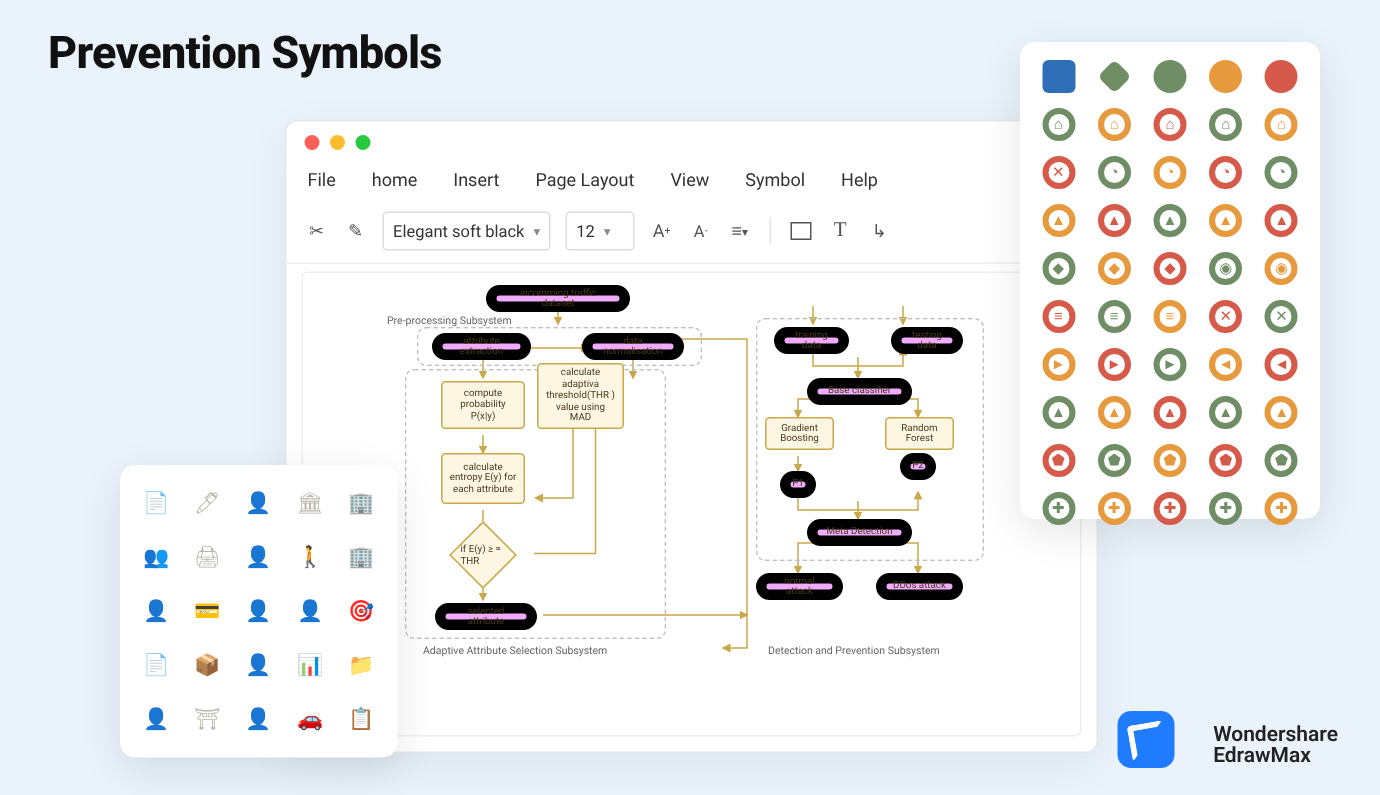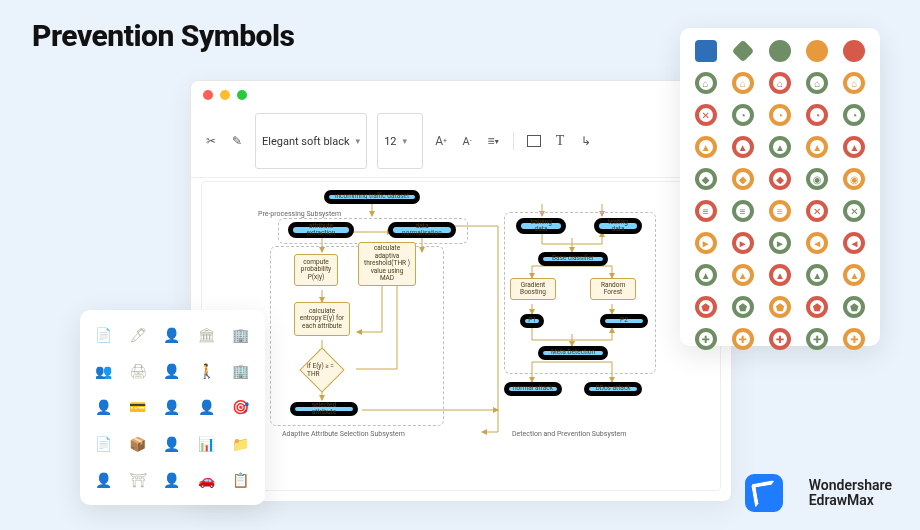--- a/index.html
+++ b/index.html
@@ -7,27 +7,27 @@
 
 
 .window{position:absolute;left:190px;top:80px;width:540px;height:420px;background:#fff;border:1px solid #e5e7eb;border-radius:8px;box-shadow:0 8px 30px rgba(0,0,0,.06);overflow:hidden}
 .titlebar{display:flex;align-items:center;height:28px;padding:0 12px;gap:7px}
 .dot{width:10px;height:10px;border-radius:50%}
 .dot.red{background:#ff5f56}.dot.yel{background:#ffbd2e}.dot.grn{background:#27c93f}
 .menubar{display:flex;gap:24px;padding:4px 14px 10px;font-size:12px;color:#333}
 .menubar span{cursor:default}
 .toolbar{display:flex;align-items:center;gap:10px;padding:4px 12px 8px;border-bottom:1px solid #eee;font-size:12px;color:#333}
 .tb-btn{width:16px;height:16px;display:flex;align-items:center;justify-content:center;color:#555}
-.select{display:flex;align-items:center;border:1px solid #dcdcdc;border-radius:3px;height:22px;padding:16px 6px;gap:6px;font-size:11px;color:#333}
+.select{display:flex;align-items:center;border:1px solid #dcdcdc;border-radius:3px;height:22px;padding:1px 6px;gap:6px;font-size:11px;color:#333}
 .select .caret{font-size:9px;color:#888}
 .sep{width:1px;height:18px;background:#e5e5e5;margin:0 2px}
 
 .canvas{position:absolute;left:10px;right:10px;top:100px;bottom:10px;background:#fff;border:1px solid #eee;border-radius:4px}
 .node{position:absolute;font-size:6.5px;line-height:1.15;text-align:center;color:#4a3a1a;display:flex;align-items:center;justify-content:center;padding:2px 4px;box-sizing:border-box}
-.term{background:#7dd3fc;border:5px solid #000000;border-radius:10px}
+.term{background:#f0abfc;border:7px solid #000000;border-radius:10px}
 .proc{background:#fdf6e3;border:1px solid #c9a74a;border-radius:3px}
 .sub-label{position:absolute;font-size:7px;color:#666}
 .dashed{position:absolute;border:1px dashed #bfbfbf;border-radius:6px}
 .dia{position:absolute;width:60px;height:30px;background:#fdf6e3;border:1px solid #c9a74a;transform:rotate(45deg)}
 .dia span{position:absolute;inset:0;display:flex;align-items:center;justify-content:center;transform:rotate(-45deg);font-size:6.5px;color:#4a3a1a}
 svg.conn{position:absolute;inset:0;width:100%;height:100%;pointer-events:none}
 
 
 .card{position:absolute;left:80px;top:310px;width:185px;height:195px;background:#fff;border-radius:10px;box-shadow:0 8px 28px rgba(0,0,0,.10);padding:10px;box-sizing:border-box}
 .card-grid{display:grid;grid-template-columns:repeat(5,1fr);grid-auto-rows:1fr;gap:6px;height:100%}
@@ -36,36 +36,45 @@
 
 .panel{position:absolute;right:40px;top:28px;width:200px;height:318px;background:#fff;border-radius:10px;box-shadow:0 8px 28px rgba(0,0,0,.10);padding:10px 12px;box-sizing:border-box}
 .panel-grid{display:grid;grid-template-columns:repeat(5,1fr);grid-auto-rows:26px;gap:6px 10px}
 .sym{display:flex;align-items:center;justify-content:center}
 .ring{width:22px;height:22px;border-radius:50%;display:flex;align-items:center;justify-content:center;box-sizing:border-box}
 .shape{width:22px;height:22px;border-radius:4px}
 .shape.diamond{transform:rotate(45deg);width:16px;height:16px}
 .shape.circle{border-radius:50%}
 
 
-.logo{position:absolute;right:28px;bottom:18px;display:flex;align-items:center;gap:26px}
+.logo{position:absolute;right:28px;bottom:18px;display:flex;align-items:flex-end;gap:26px}
 .logo-mark{width:38px;height:38px;background:#1f7cff;border-radius:9px;position:relative}
 .logo-mark::after{content:"";position:absolute;left:8px;top:8px;width:16px;height:16px;border:4px solid #fff;border-right-color:transparent;border-bottom-color:transparent;border-radius:3px;transform:rotate(-10deg)}
 .logo-text{display:flex;flex-direction:column;line-height:1.05;font-weight:600;font-size:14px;color:#222}
 </style>
 </head>
 <body>
 
 <div class="page-title">Prevention Symbols</div>
 
 <div class="window">
   <div class="titlebar">
     <div class="dot red"></div>
     <div class="dot yel"></div>
     <div class="dot grn"></div>
   </div>
+  <div class="menubar" id="menubar">
+      <span>File</span>
+      <span>home</span>
+      <span>Insert</span>
+      <span>Page Layout</span>
+      <span>View</span>
+      <span>Symbol</span>
+      <span>Help</span>
+    </div>
   <div class="toolbar">
     <div class="tb-btn">✂</div>
     <div class="tb-btn">✎</div>
     <div class="select">
       <span>Elegant soft black</span>
       <span class="caret">▾</span>
     </div>
     <div class="select" style="min-width:32px">
       <span>12</span>
       <span class="caret">▾</span>
@@ -115,37 +124,37 @@
       </g>
     </svg>
 
     <div class="node term" style="left:122px;top:8px;width:96px;height:14px">incomming traffic dataset</div>
     <div class="sub-label" style="left:56px;top:28px">Pre-processing Subsystem</div>
     <div class="dashed" style="left:76px;top:36px;width:188px;height:24px"></div>
     <div class="node term" style="left:86px;top:40px;width:66px;height:16px">attribute extraction</div>
     <div class="node term" style="left:186px;top:40px;width:68px;height:16px">data normalisation</div>
 
     <div class="dashed" style="left:68px;top:64px;width:172px;height:178px"></div>
-    <div class="node proc" style="left:92px;top:72px;width:44px;height:32px">compute probability P(x|y)</div>
+    <div class="node proc" style="left:92px;top:72px;width:56px;height:32px">compute probability P(x|y)</div>
     <div class="node proc" style="left:156px;top:60px;width:58px;height:44px">calculate adaptiva threshold(THR ) value using MAD</div>
     <div class="node proc" style="left:92px;top:120px;width:56px;height:34px">calculate entropy E(y) for each attribute</div>
     <div class="dia" style="left:104px;top:172px;width:30px;height:30px">
         <span>if E(y) ≥ = THR</span>
       </div>
     <div class="node term" style="left:88px;top:220px;width:68px;height:14px">selected attribute</div>
     <div class="sub-label" style="left:80px;top:248px">Adaptive Attribute Selection Subsystem</div>
 
     <div class="dashed" style="left:302px;top:30px;width:150px;height:160px"></div>
     <div class="node term" style="left:314px;top:36px;width:50px;height:16px">training data</div>
     <div class="node term" style="left:392px;top:36px;width:48px;height:16px">testing data</div>
     <div class="node term" style="left:336px;top:70px;width:70px;height:14px">Base classifier</div>
     <div class="node proc" style="left:308px;top:96px;width:46px;height:22px">Gradient Boosting</div>
     <div class="node proc" style="left:388px;top:96px;width:46px;height:22px">Random Forest</div>
     <div class="node term" style="left:318px;top:132px;width:24px;height:12px">P1</div>
-    <div class="node term" style="left:398px;top:132px;width:48px;height:12px">P2</div>
+    <div class="node term" style="left:398px;top:120px;width:24px;height:12px">P2</div>
     <div class="node term" style="left:336px;top:164px;width:70px;height:14px">Meta Detection</div>
     <div class="node term" style="left:302px;top:200px;width:58px;height:14px">normal attack</div>
     <div class="node term" style="left:382px;top:200px;width:58px;height:14px">DDos attack</div>
     <div class="sub-label" style="left:310px;top:248px">Detection and Prevention Subsystem</div>
   </div>
 </div>
 
 <div class="card">
   <div class="card-grid" id="clip-grid">
       <div class="clip">📄</div>

